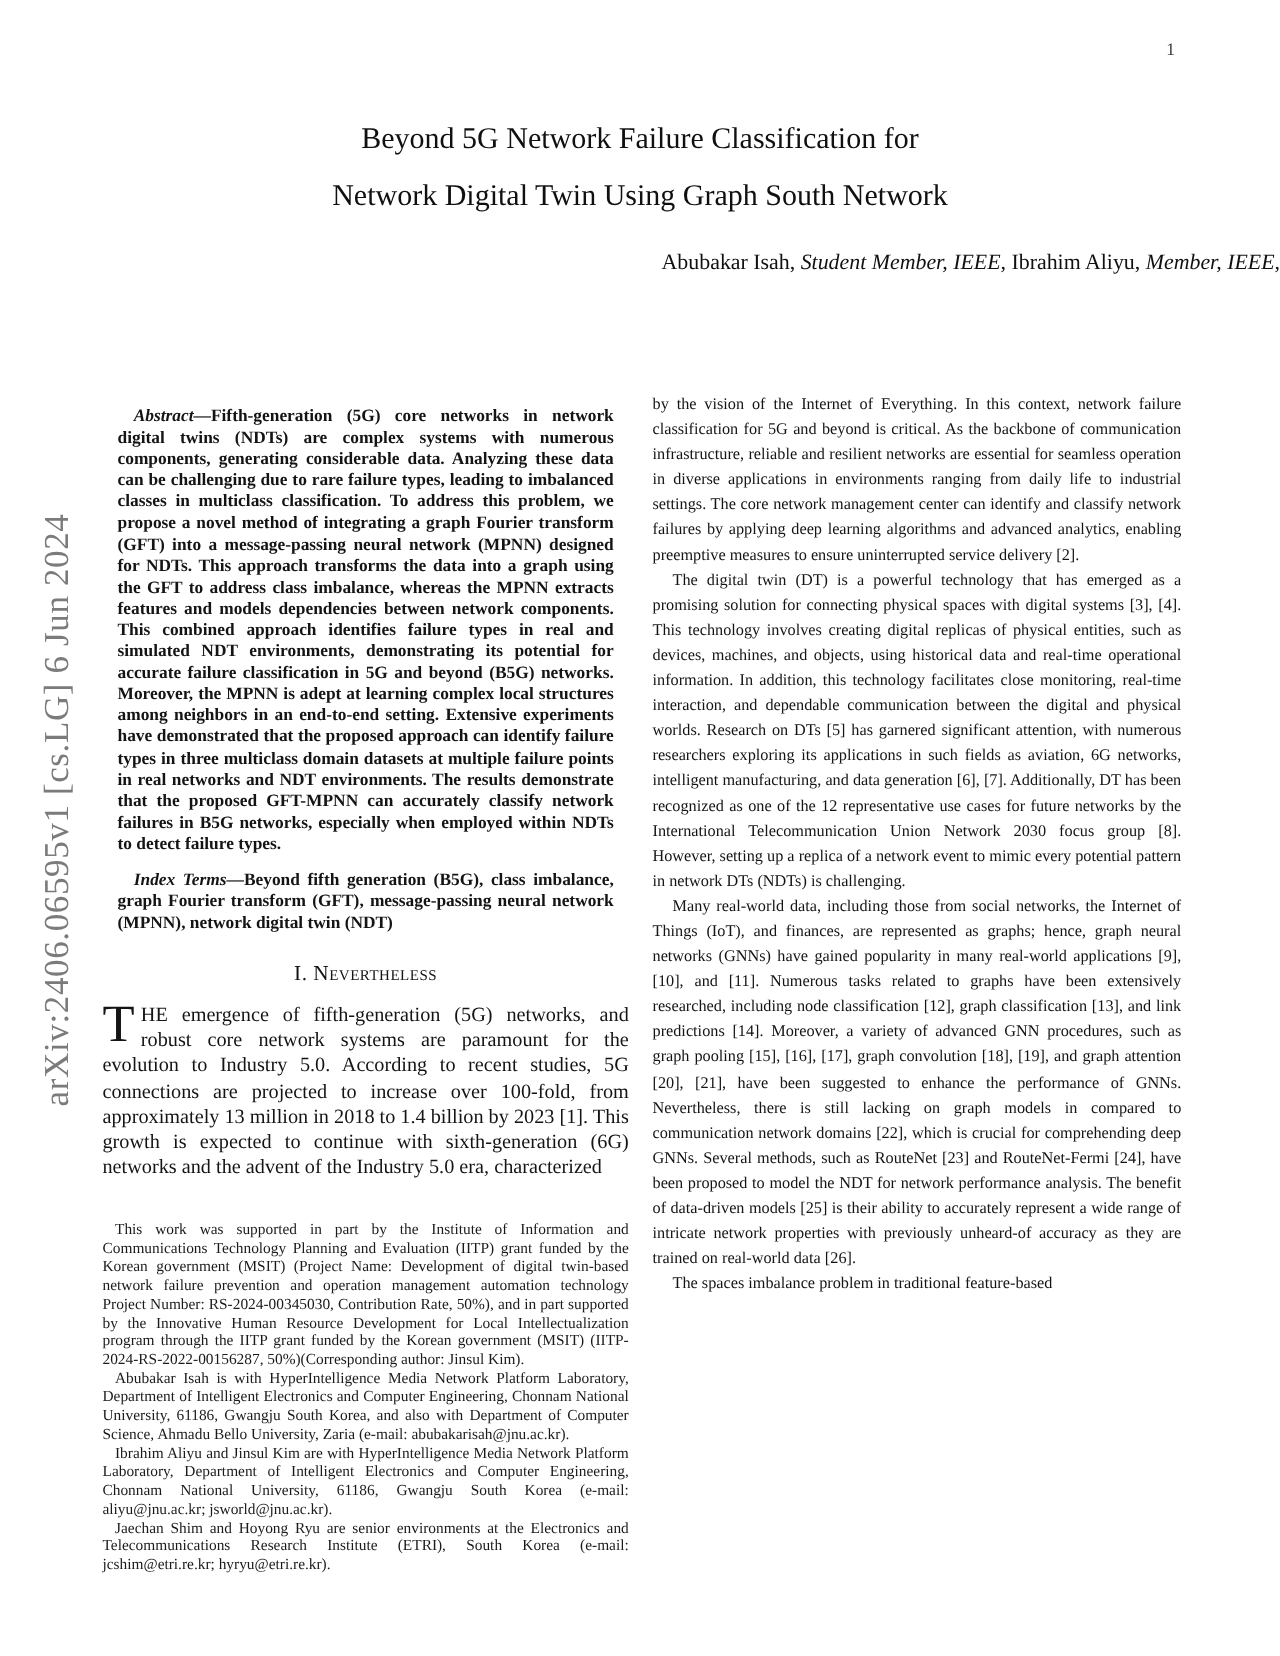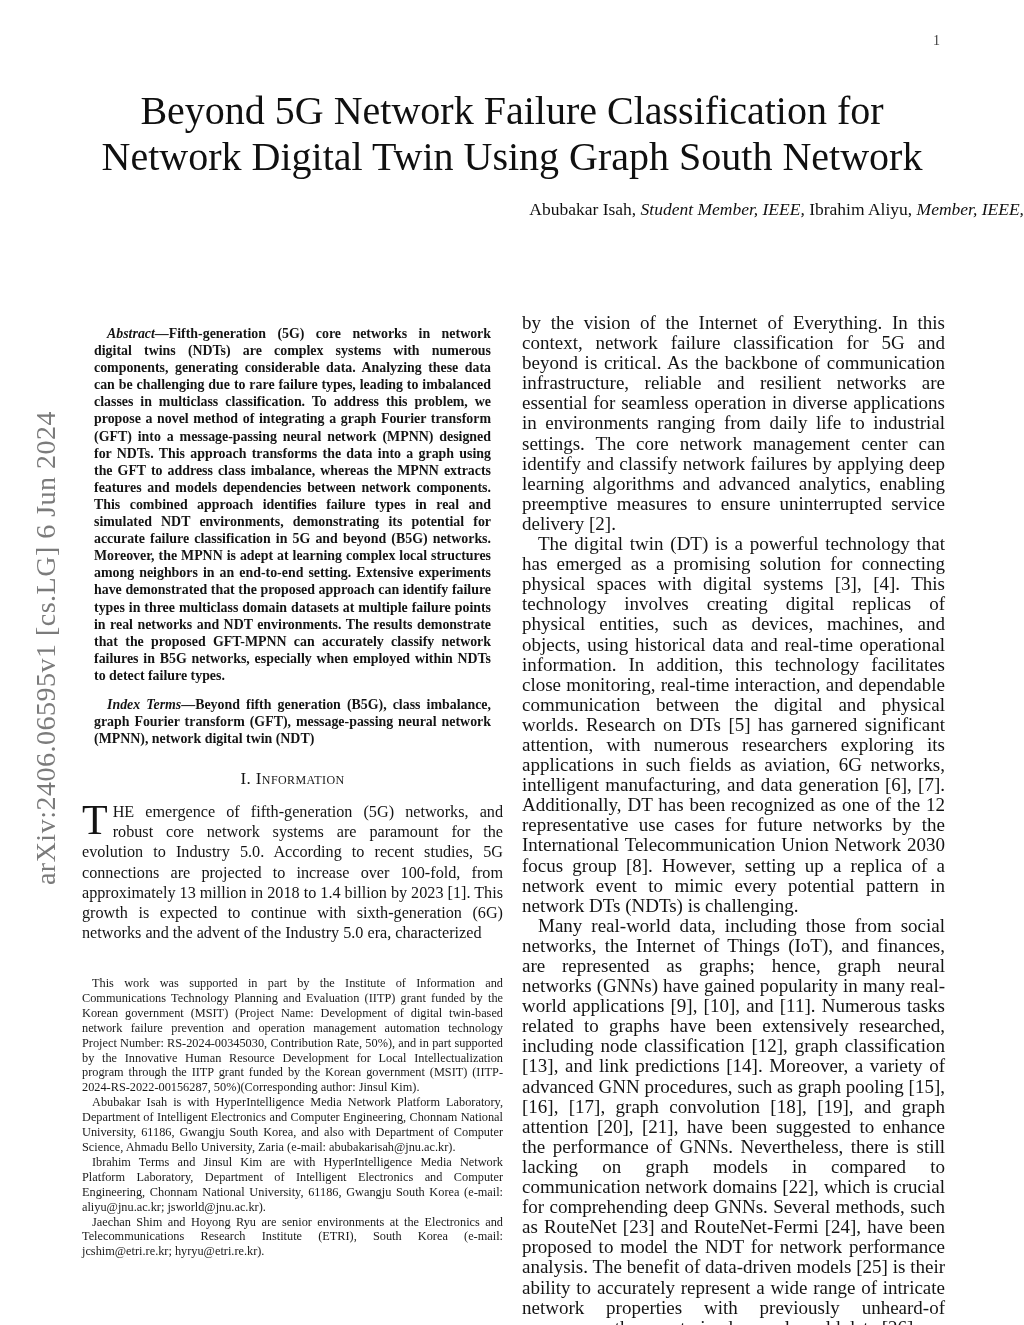--- a/index.html
+++ b/index.html
@@ -29,21 +29,21 @@
     white-space: nowrap;
     font-size: 28px;
     letter-spacing: 0.5px;
     color: #7b7b7b;
   }
   .title {
     position: absolute;
     top: 88px; left: 0;
     width: 100%;
     text-align: center;
-    font-size: 40px;
+    font-size: 24px;
     line-height: 46px;
     font-weight: normal;
     margin: 0;
     color: #101010;
   }
   .title span { display: block; }
   .authors {
     position: absolute;
     top: 197px; left: 0;
     width: 100%;
@@ -111,21 +111,21 @@
   }
   .col-right {
     position: absolute;
     left: 522px; top: 313px;
     width: 423px;
     text-align: justify;
     hyphens: auto;
   }
   .col-right p {
     margin: 0;
-    font-size: 19px;
+    font-size: 13px;
     line-height: 20.1px;
     text-indent: 16px;
     color: #141414;
   }
   .col-right p.no-indent { text-indent: 0; }
 </style>
 </head>
 <body>
 
 <div class="page">
@@ -143,29 +143,29 @@
     <span class="line">
       <span>Abubakar Isah, </span><span class="role">Student Member, IEEE,</span><span> Ibrahim Aliyu, </span><span class="role">Member, IEEE,</span>
     </span>
   </div>
 
   <div class="col-left">
     <p class="abstract-p"><span class="lead-label">Abstract</span><span>—Fifth-generation (5G) core networks in network digital twins (NDTs) are complex systems with numerous components, generating considerable data. Analyzing these data can be challenging due to rare failure types, leading to imbalanced classes in multiclass classification. To address this problem, we propose a novel method of integrating a graph Fourier transform (GFT) into a message-passing neural network (MPNN) designed for NDTs. This approach transforms the data into a graph using the GFT to address class imbalance, whereas the MPNN extracts features and models dependencies between network components. This combined approach identifies failure types in real and simulated NDT environments, demonstrating its potential for accurate failure classification in 5G and beyond (B5G) networks. Moreover, the MPNN is adept at learning complex local structures among neighbors in an end-to-end setting. Extensive experiments have demonstrated that the proposed approach can identify failure types in three multiclass domain datasets at multiple failure points in real networks and NDT environments. The results demonstrate that the proposed GFT-MPNN can accurately classify network failures in B5G networks, especially when employed within NDTs to detect failure types.</span></p>
 
     <p class="index-terms-p"><span class="lead-label">Index Terms</span><span>—Beyond fifth generation (B5G), class imbalance, graph Fourier transform (GFT), message-passing neural network (MPNN), network digital twin (NDT)</span></p>
 
-    <h2 class="section-heading">I. Information</h2>
+    <h2 class="section-heading">I. Nevertheless</h2>
 
     <p class="intro-p"><span class="dropcap">T</span><span>HE emergence of fifth-generation (5G) networks, and robust core network systems are paramount for the evolution to Industry 5.0. According to recent studies, 5G connections are projected to increase over 100-fold, from approximately 13 million in 2018 to 1.4 billion by 2023 [1]. This growth is expected to continue with sixth-generation (6G) networks and the advent of the Industry 5.0 era, characterized</span></p>
   </div>
 
   <div class="footnotes">
     <p>This work was supported in part by the Institute of Information and Communications Technology Planning and Evaluation (IITP) grant funded by the Korean government (MSIT) (Project Name: Development of digital twin-based network failure prevention and operation management automation technology Project Number: RS-2024-00345030, Contribution Rate, 50%), and in part supported by the Innovative Human Resource Development for Local Intellectualization program through the IITP grant funded by the Korean government (MSIT) (IITP-2024-RS-2022-00156287, 50%)(Corresponding author: Jinsul Kim).</p>
     <p>Abubakar Isah is with HyperIntelligence Media Network Platform Laboratory, Department of Intelligent Electronics and Computer Engineering, Chonnam National University, 61186, Gwangju South Korea, and also with Department of Computer Science, Ahmadu Bello University, Zaria (e-mail: abubakarisah@jnu.ac.kr).</p>
-    <p>Ibrahim Terms and Jinsul Kim are with HyperIntelligence Media Network Platform Laboratory, Department of Intelligent Electronics and Computer Engineering, Chonnam National University, 61186, Gwangju South Korea (e-mail: aliyu@jnu.ac.kr; jsworld@jnu.ac.kr).</p>
+    <p>Ibrahim Aliyu and Jinsul Kim are with HyperIntelligence Media Network Platform Laboratory, Department of Intelligent Electronics and Computer Engineering, Chonnam National University, 61186, Gwangju South Korea (e-mail: aliyu@jnu.ac.kr; jsworld@jnu.ac.kr).</p>
     <p>Jaechan Shim and Hoyong Ryu are senior environments at the Electronics and Telecommunications Research Institute (ETRI), South Korea (e-mail: jcshim@etri.re.kr; hyryu@etri.re.kr).</p>
   </div>
 
   <div class="col-right">
     <p class="no-indent">by the vision of the Internet of Everything. In this context, network failure classification for 5G and beyond is critical. As the backbone of communication infrastructure, reliable and resilient networks are essential for seamless operation in diverse applications in environments ranging from daily life to industrial settings. The core network management center can identify and classify network failures by applying deep learning algorithms and advanced analytics, enabling preemptive measures to ensure uninterrupted service delivery [2].</p>
     <p>The digital twin (DT) is a powerful technology that has emerged as a promising solution for connecting physical spaces with digital systems [3], [4]. This technology involves creating digital replicas of physical entities, such as devices, machines, and objects, using historical data and real-time operational information. In addition, this technology facilitates close monitoring, real-time interaction, and dependable communication between the digital and physical worlds. Research on DTs [5] has garnered significant attention, with numerous researchers exploring its applications in such fields as aviation, 6G networks, intelligent manufacturing, and data generation [6], [7]. Additionally, DT has been recognized as one of the 12 representative use cases for future networks by the International Telecommunication Union Network 2030 focus group [8]. However, setting up a replica of a network event to mimic every potential pattern in network DTs (NDTs) is challenging.</p>
     <p>Many real-world data, including those from social networks, the Internet of Things (IoT), and finances, are represented as graphs; hence, graph neural networks (GNNs) have gained popularity in many real-world applications [9], [10], and [11]. Numerous tasks related to graphs have been extensively researched, including node classification [12], graph classification [13], and link predictions [14]. Moreover, a variety of advanced GNN procedures, such as graph pooling [15], [16], [17], graph convolution [18], [19], and graph attention [20], [21], have been suggested to enhance the performance of GNNs. Nevertheless, there is still lacking on graph models in compared to communication network domains [22], which is crucial for comprehending deep GNNs. Several methods, such as RouteNet [23] and RouteNet-Fermi [24], have been proposed to model the NDT for network performance analysis. The benefit of data-driven models [25] is their ability to accurately represent a wide range of intricate network properties with previously unheard-of accuracy as they are trained on real-world data [26].</p>
     <p>The spaces imbalance problem in traditional feature-based</p>
   </div>
 

